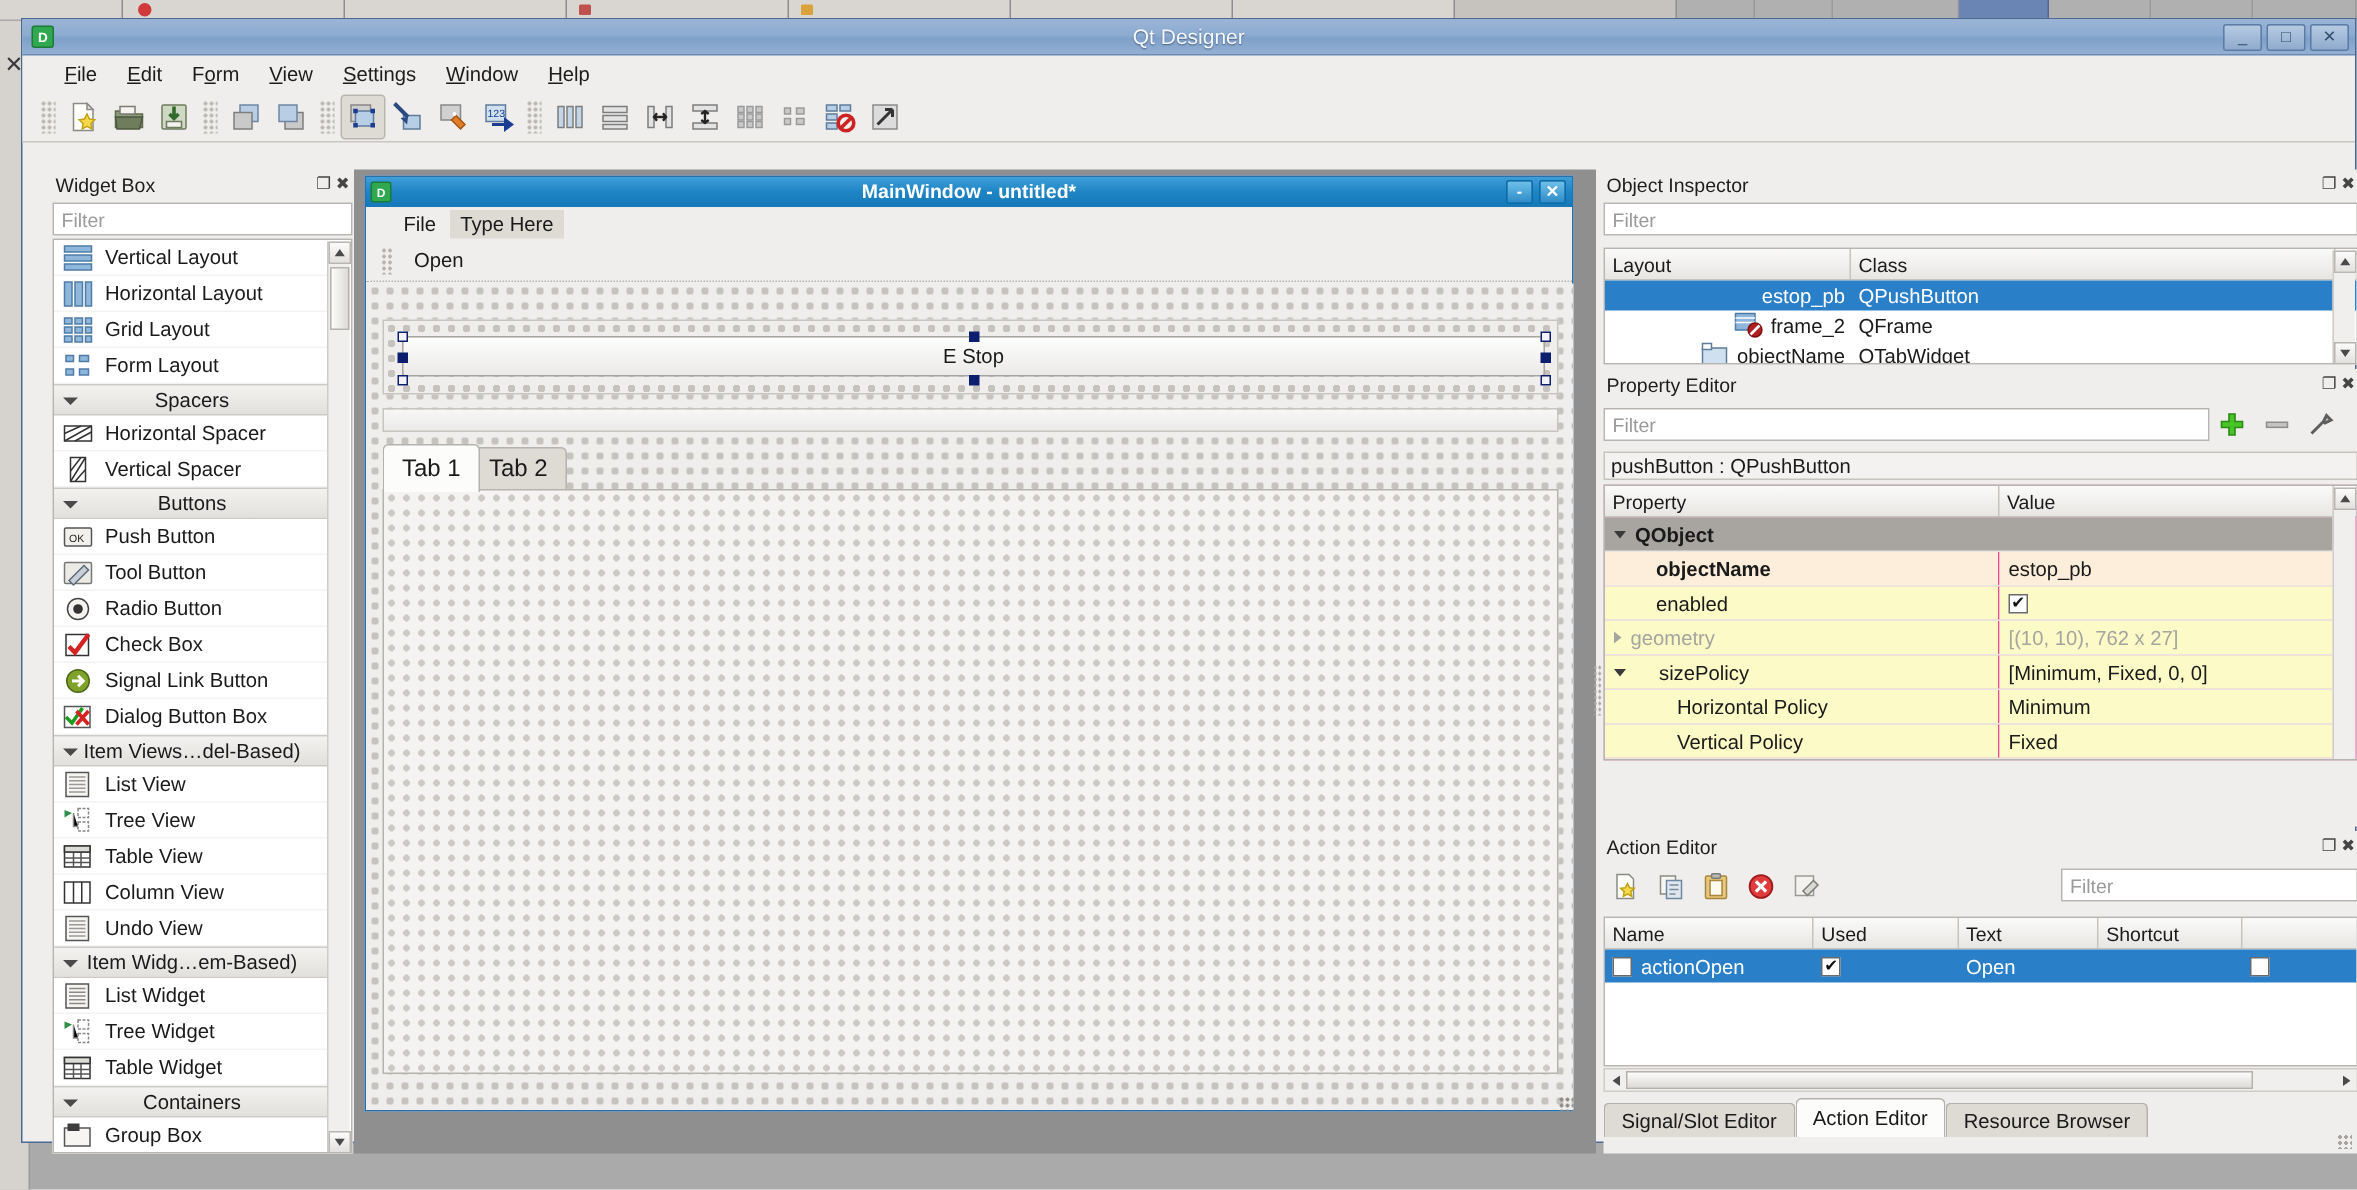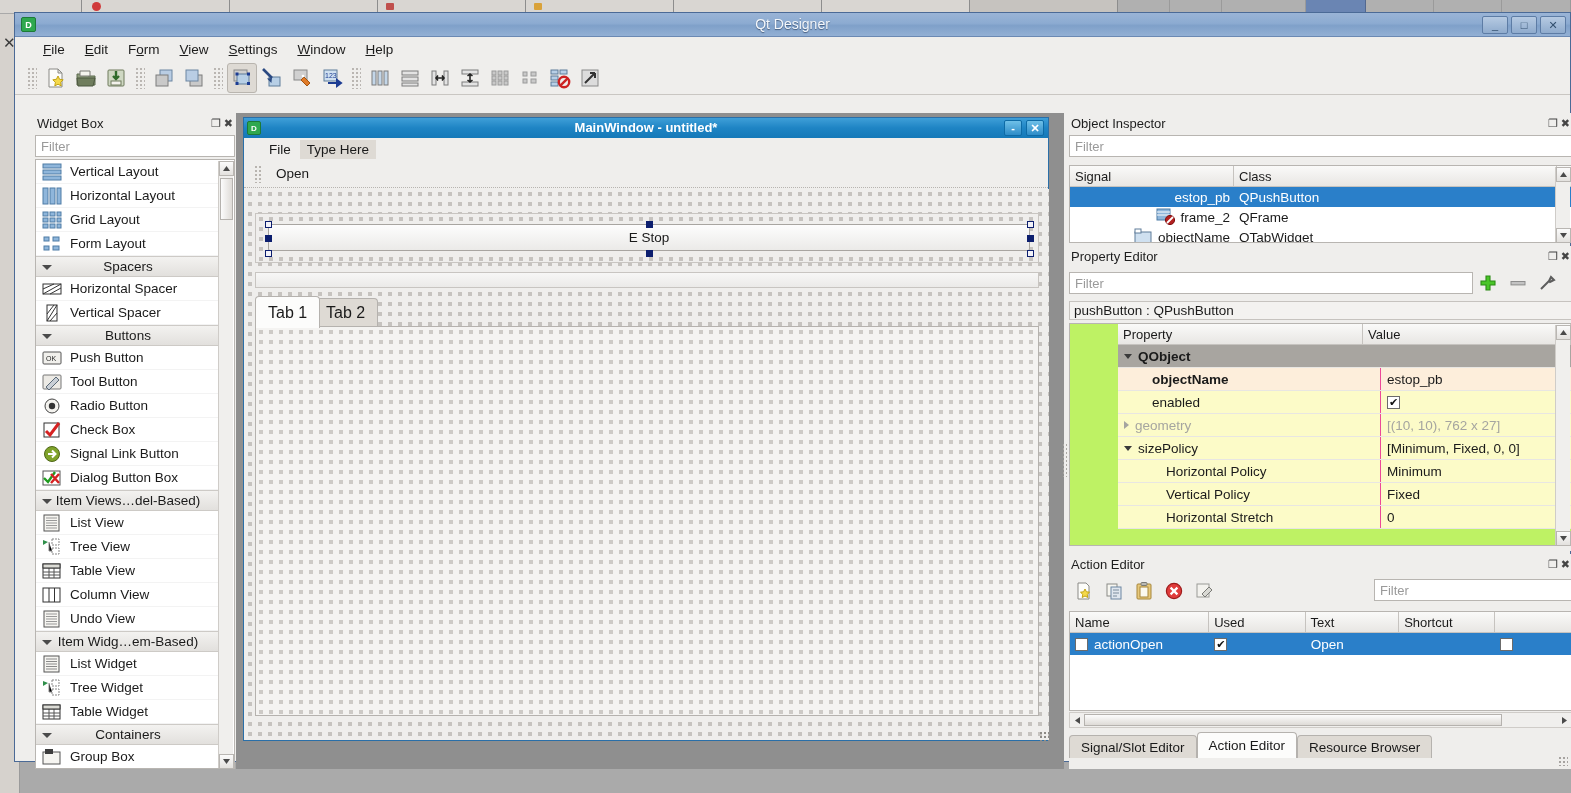--- a/index.html
+++ b/index.html
@@ -178,21 +178,21 @@
 
   #prop-editor{ left:1054px; top:233px; width:503px; height:305px; }
   #pe-filter-row{ position:absolute; left:0; top:24px; width:503px; height:26px; display:flex; align-items:center; gap:0; }
   #pe-filter{ width:404px; }
   .pe-ibtn{ width:30px; height:24px; display:flex; align-items:center; justify-content:center; }
   #pe-objline{
     position:absolute; left:0; top:55px; width:503px; height:19px;
     background:#f3f2f0; border:1px solid #c6c3bf; font-size:13.5px;
     display:flex; align-items:center; padding-left:4px;
   }
-  #pe-table{ position:absolute; left:0; top:77px; width:503px; height:223px; background:#bef264; border:1px solid #b8b5b1; overflow:hidden;padding-left:48px; }
+  #pe-table{ position:absolute; left:0; top:77px; width:503px; height:184px; background:#f9a8d4; border:1px solid #b8b5b1; overflow:hidden; }
   .pr{ height:23px; display:flex; font-size:13.5px; align-items:center; border-bottom:1px solid #e8e6e2; }
   .pr .k{ width:263px; display:flex; align-items:center; padding-left:6px; border-right:1px solid #ec4899; height:100%; }
   .pr .v{ flex:1; display:flex; align-items:center; padding-left:6px; height:100%; }
   .pr.grp-grey{ background:#a8a5a0; font-weight:bold; }
   .pr.grp-grey .k,.pr.grp-grey .v{ border-right:none; }
   .pr.grp-blue{ background:#2a7fc9; color:#fff; font-weight:bold; }
   .pr.grp-blue .k,.pr.grp-blue .v{ border-right:none; }
   .pr.cream .k{ background:#fdeedb; font-weight:bold; }
   .pr.cream .v{ background:#fdeedb; }
   .pr.yel .k,.pr.yel .v{ background:#fcfbc8; }
@@ -743,21 +743,21 @@
       <span>Object Inspector</span>
       <span class="dock-btns">
         <span>❐</span>
         <span>✖</span>
       </span>
     </div>
     <div class="filter-input" style="position:absolute;left:0;top:22px;width:503px;">Filter</div>
 
     <div id="oi-list">
       <div class="hdr-row">
-        <div class="hdr-cell" style="width:164px;">Signal</div>
+        <div class="hdr-cell" style="width:164px;">Layout</div>
         <div class="hdr-cell" style="width:323px;">Class</div>
       </div>
       <div id="oi-rows">
           <div class="dat-row sel">
             <div class="dat-cell" style="width:164px;justify-content:flex-end;padding-right:4px;">
               <span class="oi-ic" style="margin-right:4px;display:inline-flex;"></span>
               <span>estop_pb</span>
             </div>
             <div class="dat-cell" style="width:323px;">
               <span>QPushButton</span>
@@ -877,21 +877,21 @@
           <div class="pr yel">
             <div class="k" style="padding-left:6px;">
               <span class="tri-r"></span>
               <span class="dis">geometry</span>
             </div>
             <div class="v">
               <span class="dis">[(10, 10), 762 x 27]</span>
             </div>
           </div>
           <div class="pr yel">
-            <div class="k" style="padding-left:6px;">
+            <div class="k" style="padding-left:6px;gap:16px;">
               <span class="tri-d"></span>
               <span class="">sizePolicy</span>
             </div>
             <div class="v">
               <span class="">[Minimum, Fixed, 0, 0]</span>
             </div>
           </div>
           <div class="pr yel">
             <div class="k" style="padding-left:34px;">
               <span style="width:8px;margin-right:6px;display:inline-block;"></span>

